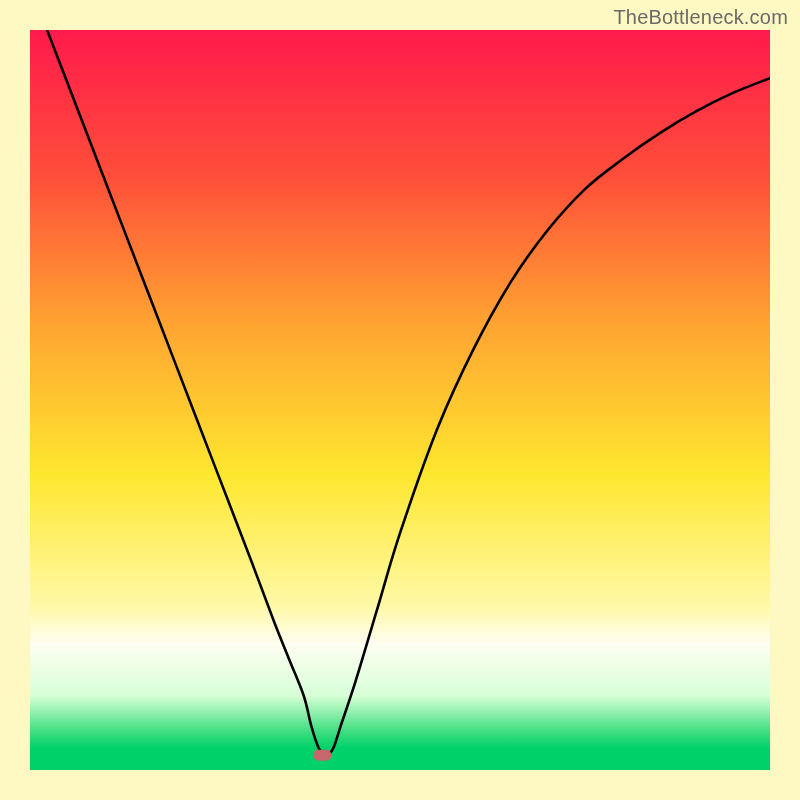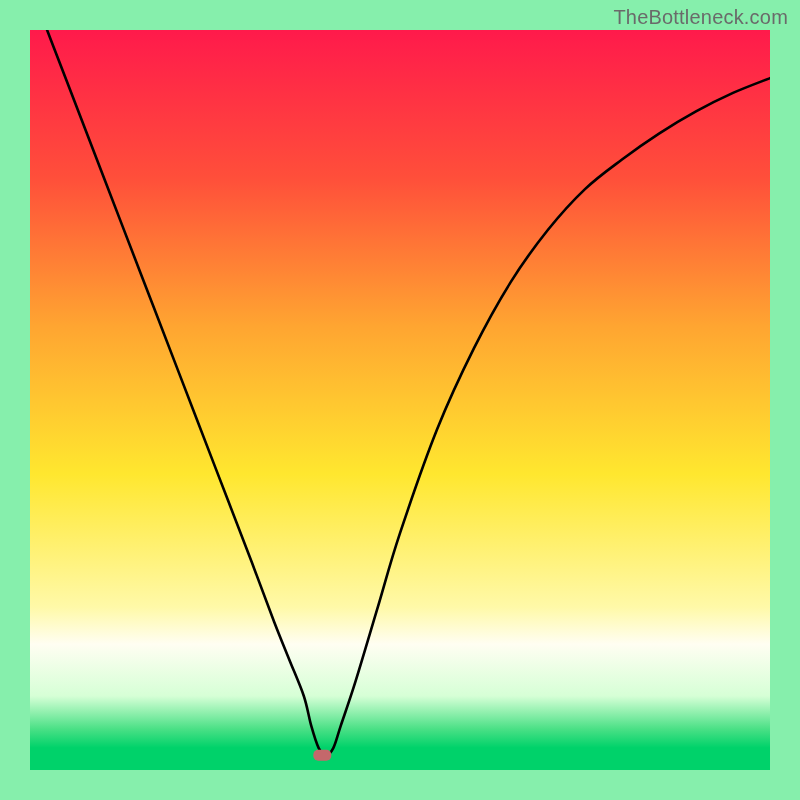--- a/index.html
+++ b/index.html
@@ -10,21 +10,21 @@
     background: #000;
     overflow: hidden;
     font-family: Arial, Helvetica, sans-serif;
   }
   .frame {
     position: absolute;
     left: 0;
     top: 0;
     width: 800px;
     height: 800px;
-    background: #86efac;
+    background: #fef9c3;
   }
   .plot {
     position: absolute;
     left: 30px;
     top: 30px;
     width: 740px;
     height: 740px;
     
   }
   .watermark {

